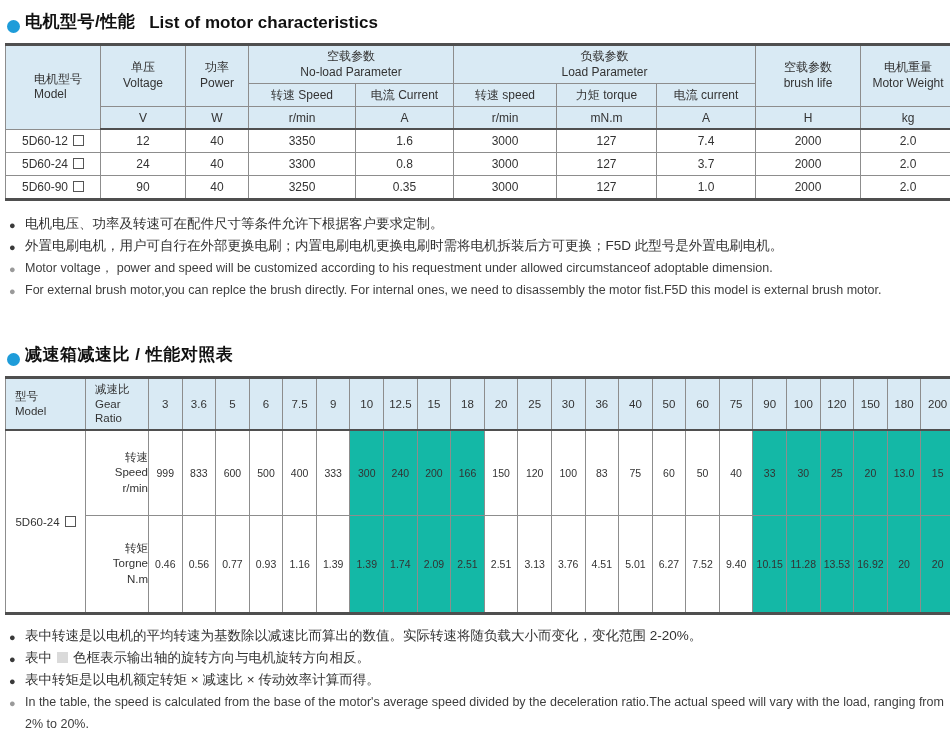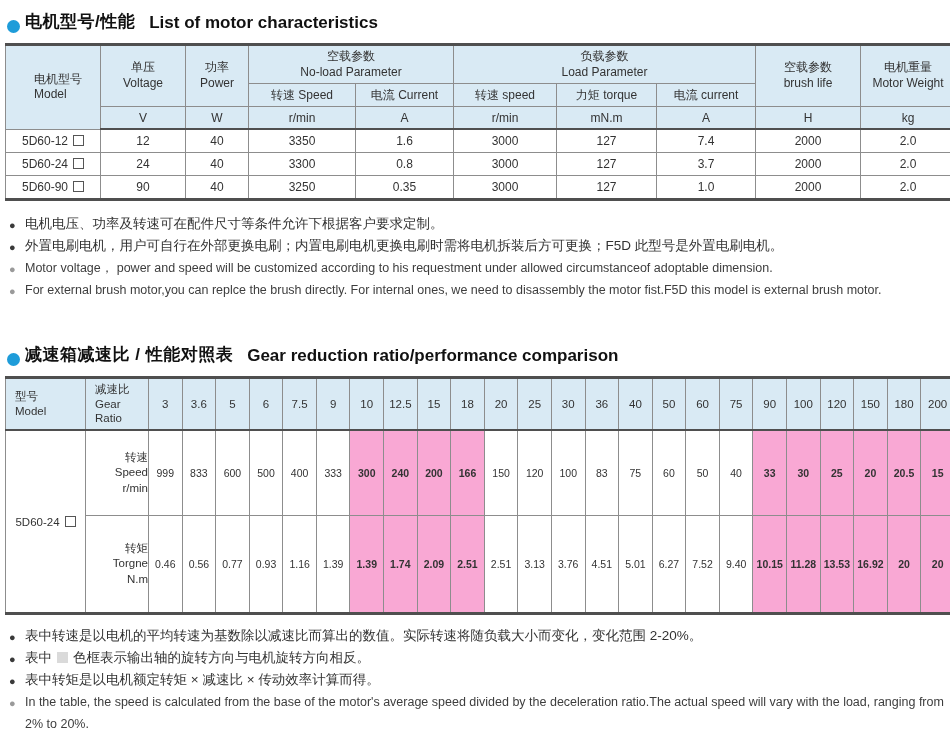--- a/index.html
+++ b/index.html
@@ -44,21 +44,21 @@
 
   
   .t2{width:950px;border-top:3px solid #4f4f4f;border-bottom:3px solid #4f4f4f;margin-top:6px;}
   .t2 thead th{height:50px;font-size:11.5px;border-bottom:2px solid #4f4f4f;}
   .t2 .lbl-h{text-align:left;padding-left:9px;}
   .t2 tbody td{font-size:10.5px;}
   .t2 .row-speed td{height:84px;}
   .t2 .row-torque td{height:96px;}
   .t2 .lbl-cell{text-align:right;padding-left:9px;font-size:11.5px;line-height:1.35;}
   .t2 .model-cell{font-size:11.5px;}
-  .t2 td.shade{background:#f9a8d4;font-weight:bold;}
+  .t2 td.shade{background:#14b8a6;}
   .sp{margin-top:42px;}
 </style>
 </head>
 <body>
 
 <div class="page">
 
   <div class="sec-title">
     <span class="sec-bullet"></span>
     <span class="sec-zh">电机型号/性能</span>
@@ -171,21 +171,20 @@
   <div class="notes" id="notes1">
       <div class="note zh"><span class="note-bullet">●</span>电机电压、功率及转速可在配件尺寸等条件允许下根据客户要求定制。</div>
       <div class="note zh"><span class="note-bullet">●</span>外置电刷电机，用户可自行在外部更换电刷；内置电刷电机更换电刷时需将电机拆装后方可更换；F5D 此型号是外置电刷电机。</div>
       <div class="note en"><span class="note-bullet">●</span>Motor voltage， power and speed will be customized according to his requestment under allowed circumstanceof adoptable dimension.</div>
       <div class="note en"><span class="note-bullet">●</span>For external brush motor,you can replce the brush directly. For internal ones, we need to disassembly the motor fist.F5D this model is external brush motor.</div>
     </div>
 
   <div class="sec-title sp">
     <span class="sec-bullet"></span>
     <span class="sec-zh">减速箱减速比 / 性能对照表</span>
-    <span class="sec-en">Gear reduction ratio/performance comparison</span>
   </div>
 
   <table class="t2">
     <colgroup id="gear-colgroup">
       <col style="width:80px">
         <col style="width:63px">
     <col>
         <col>
         <col>
         <col>
@@ -269,21 +268,21 @@
           <td>100</td>
           <td>83</td>
           <td>75</td>
           <td>60</td>
           <td>50</td>
           <td>40</td>
           <td class="shade">33</td>
           <td class="shade">30</td>
           <td class="shade">25</td>
           <td class="shade">20</td>
-          <td class="shade">20.5</td>
+          <td class="shade">13.0</td>
           <td class="shade">15</td>
         </tr>
       <tr class="row-torque" id="gear-torque-row">
         <td class="lbl-cell">
           <div>转矩</div>
           <div>Torgne</div>
           <div>N.m</div>
         </td>
       <td>0.46</td>
           <td>0.56</td>

